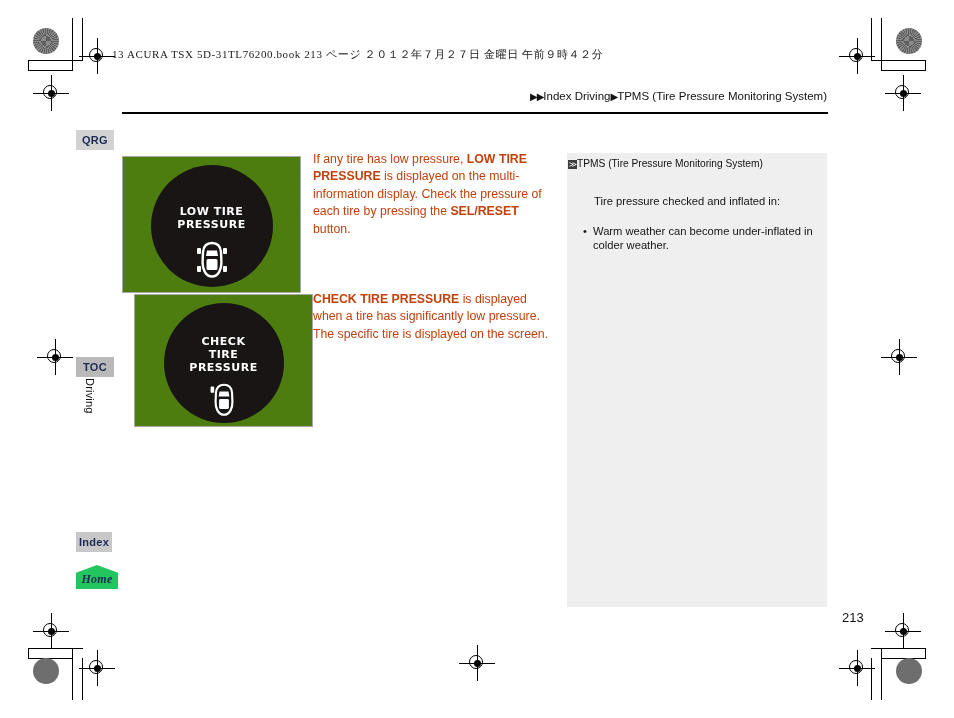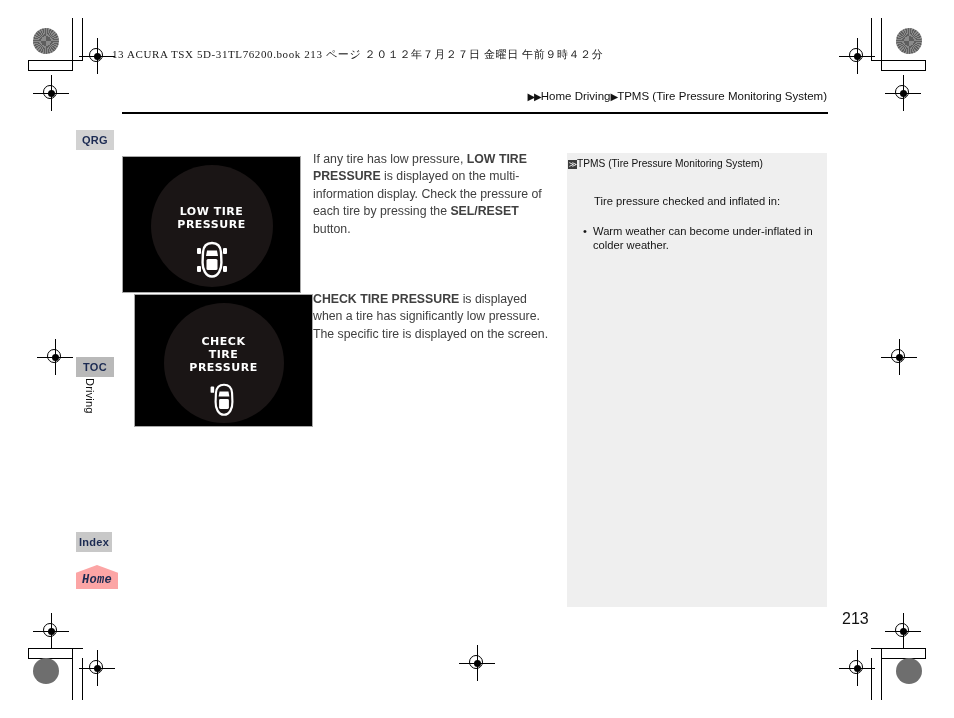--- a/index.html
+++ b/index.html
@@ -101,44 +101,44 @@
   }
   .tab-index {
     left: 76px; top: 532px;
     width: 36px; height: 20px;
     background: #c8c8c8;
     font-size: 11px;
   }
   .tab-home {
     left: 76px; top: 565px;
     width: 42px; height: 24px;
-    background: #fca5a5;
+    background: #22c55e;
     clip-path: polygon(50% 0%, 100% 32%, 100% 100%, 0% 100%, 0% 32%);
-    font-family: Liberation Mono, monospace;
+    font-family: Liberation Serif, serif;
     font-style: italic;
     font-size: 12px;
     color: #1b2a52;
     padding-top: 5px;
     box-sizing: border-box;
   }
   .vertlabel {
     position: absolute;
     left: 82px; top: 378px;
     width: 14px;
     font-size: 11px;
     color: #111;
     writing-mode: vertical-rl;
     text-orientation: mixed;
     letter-spacing: 0.2px;
   }
 
   
   .figure {
     position: absolute;
-    background: #000000;
+    background: #4d7c0f;
     border: 1px solid #a8a8a8;
     box-sizing: border-box;
   }
   .fig1 { left: 122px; top: 156px; width: 179px; height: 137px; }
   .fig2 { left: 122px; top: 294px; width: 179px; height: 133px; margin-left: 12px; }
 
   .disc {
     position: absolute;
     left: 50%;
     transform: translateX(-50%);
@@ -164,21 +164,21 @@
 
   .carwrap { position: absolute; left: 50%; transform: translateX(-50%); }
   .fig1 .carwrap { top: 84px; }
   .fig2 .carwrap { top: 88px; }
 
   
   .para {
     position: absolute;
     font-size: 12.3px;
     line-height: 17.4px;
-    color: #404040;
+    color: #c2410c;
   }
   .para b { font-weight: bold; }
   .p1 { left: 313px; top: 151px; width: 240px; }
   .p2 { left: 313px; top: 291px; width: 243px; }
 
   
   .notebox {
     position: absolute;
     left: 567px; top: 153px;
     width: 260px; height: 454px;
@@ -221,21 +221,21 @@
   }
   .note-bullets li::before {
     content: "\2022";
     position: absolute;
     left: 1px; top: 0;
   }
 
   .pageno {
     position: absolute;
     left: 842px; top: 610px;
-    font-size: 16px;
+    font-size: 13px;
     color: #111;
     font-family: "Liberation Sans", sans-serif;
   }
 </style>
 </head>
 <body>
 
 <div class="marks">
 
   <div class="cropline" style="left:72px; top:18px; width:1px; height:52px;"></div>
@@ -329,21 +329,21 @@
   <div class="reg" style="left:464px; top:650px;">
     <div class="vh"></div>
       <div class="hh"></div>
       <div class="ring"></div>
       <div class="dot"></div>
   </div>
 </div>
 
 <div class="bookline">13 ACURA TSX 5D-31TL76200.book   213 ページ   ２０１２年７月２７日   金曜日   午前９時４２分</div>
 
-<div class="crumb"><span class="tri">▶▶</span><span>Home Driving</span><span class="tri">▶</span><span>TPMS (Tire Pressure Monitoring System)</span></div>
+<div class="crumb"><span class="tri">▶▶</span><span>Index Driving</span><span class="tri">▶</span><span>TPMS (Tire Pressure Monitoring System)</span></div>
 <div class="rule"></div>
 
 <div class="tab tab-qrg">QRG</div>
 <div class="tab tab-toc">TOC</div>
 <div class="vertlabel">Driving</div>
 <div class="tab tab-index">Index</div>
 <div class="tab tab-home">Home</div>
 
 <div class="figure fig1">
   <div class="disc"></div>

